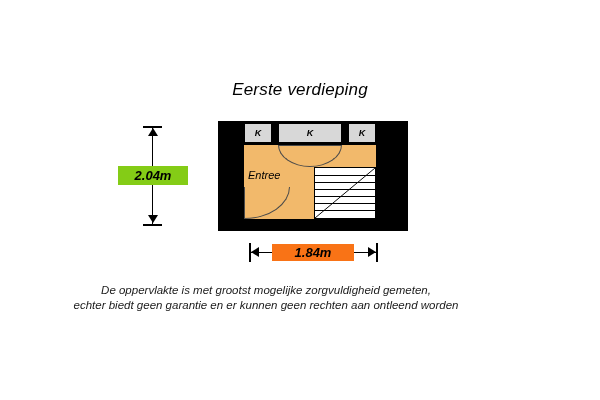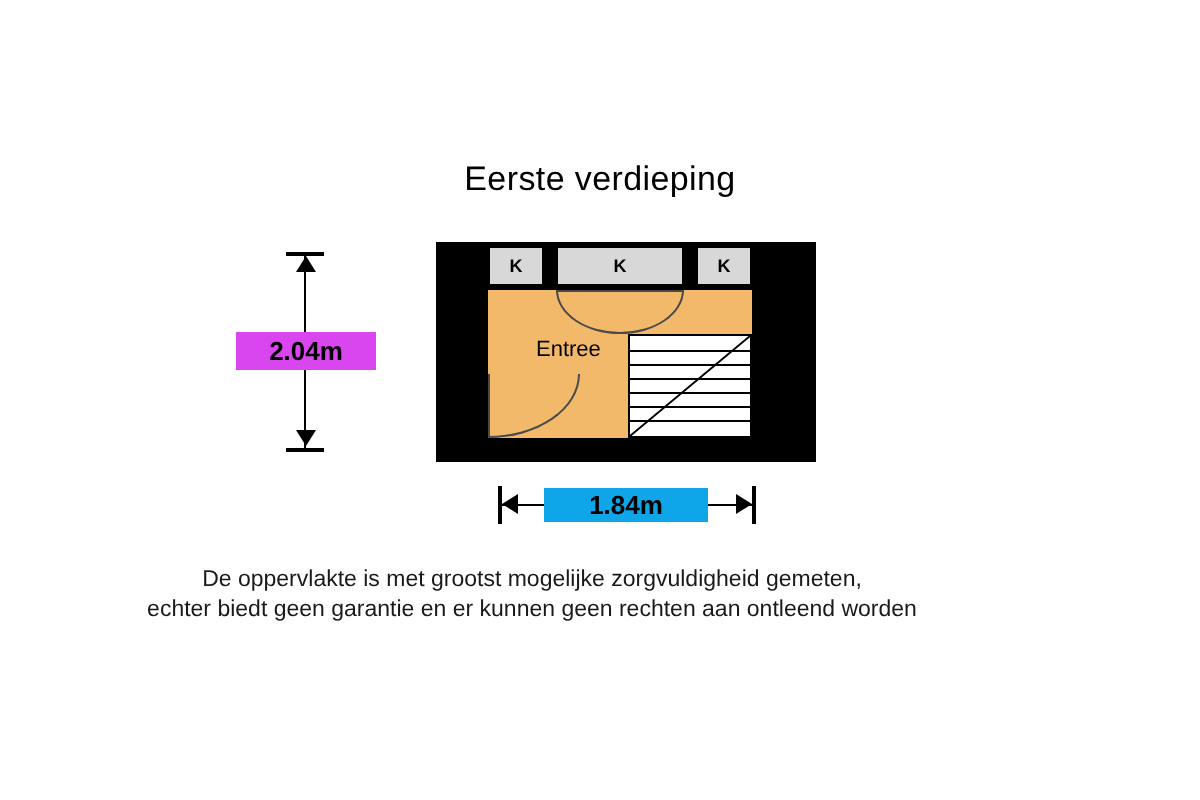--- a/index.html
+++ b/index.html
@@ -10,20 +10,21 @@
     width: 600px;
     height: 400px;
     background: #ffffff;
     font-family: "Liberation Sans", sans-serif;
     overflow: hidden;
   }
   #page {
     position: relative;
     width: 600px;
     height: 400px;
+    font-style: italic;
   }
 
   
   .title {
     position: absolute;
     left: 0;
     top: 80px;
     width: 600px;
     text-align: center;
     font-size: 17px;
@@ -146,21 +147,20 @@
     height: 32px;
     background: #4a4a4a;
   }
 
   .room-label {
     position: absolute;
     left: 30px;
     top: 48px;
     font-size: 11px;
     color: #000000;
-    margin-left: 20px;
   }
 
   
   .dim-v-line {
     position: absolute;
     left: 152px;
     top: 126px;
     width: 1px;
     height: 100px;
     background: #000000;
@@ -192,21 +192,21 @@
   }
   .dim-v-text {
     position: absolute;
     left: 118px;
     top: 166px;
     width: 70px;
     text-align: center;
     font-size: 13px;
     font-weight: bold;
     color: #000000;
-    background: #d946ef;
+    background: #84cc16;
     padding: 2px 0;
   }
 
   
   .dim-h-line {
     position: absolute;
     left: 249px;
     top: 252px;
     width: 128px;
     height: 1px;
@@ -239,21 +239,21 @@
   }
   .dim-h-text {
     position: absolute;
     left: 272px;
     top: 244px;
     width: 82px;
     text-align: center;
     font-size: 13px;
     font-weight: bold;
     color: #000000;
-    background: #0ea5e9;
+    background: #f97316;
     padding: 1px 0;
   }
 
   
   .disclaimer {
     position: absolute;
     left: 0;
     top: 283px;
     width: 532px;
     text-align: center;

